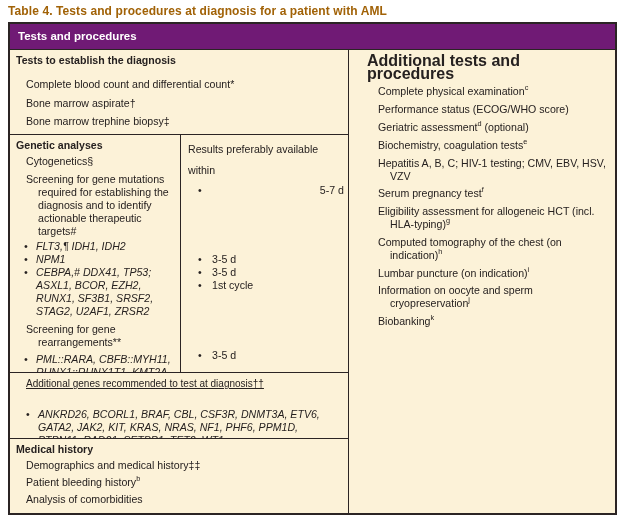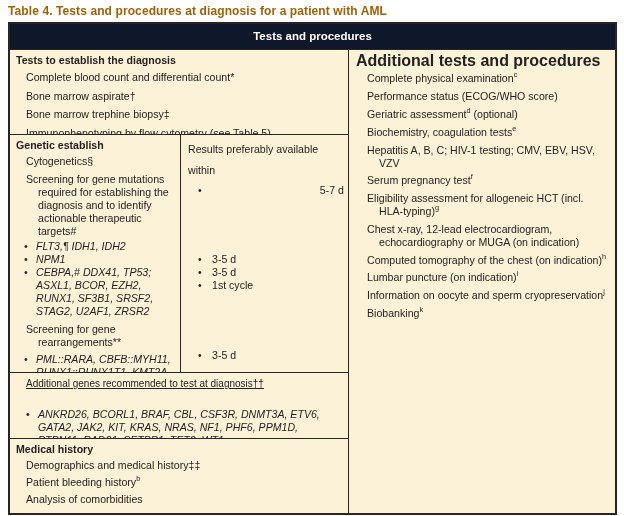--- a/index.html
+++ b/index.html
@@ -20,29 +20,28 @@
   .table-wrap {
     margin: 4px 7px 0 8px;
     width: 609px;
     height: 493px;
     border: 2px solid #2b2424;
     background: #fcf2d8;
     display: flex;
     flex-direction: column;
   }
   .banner {
-    background: #0f172a;
+    background: #701a75;
     color: #ffffff;
     font-weight: bold;
     font-size: 11.5px;
     padding: 6px 8px 7px 8px;
     border-bottom: 1px solid #2b2424;
-    text-align: center;
-  }
-  .table-body { display: flex; flex: 1; min-height: 0; }
+  }
+  .table-body { display: flex; flex: 1; min-height: 0; gap: 11px; }
   .col-left {
     width: 339px;
     border-right: 1px solid #2b2424;
     display: flex;
     flex-direction: column;
   }
   .col-right { flex: 1; padding: 4px 6px 0 7px; }
 
   .sec { border-bottom: 1px solid #2b2424; }
   .sec:last-child { border-bottom: none; }
@@ -51,21 +50,21 @@
 
   .plain-list { list-style: none; }
   .plain-list li {
     font-size: 10.6px;
     line-height: 18.5px;
     padding-left: 10px;
   }
 
   
   .sec-diagnosis { height: 85px; overflow: hidden; }
-  .sec-diagnosis .plain-list { margin-top: 1px; }
+  .sec-diagnosis .plain-list { margin-top: 8px; }
 
   
   .sec-genetic { height: 238px; display: flex; overflow: hidden; }
   .gen-left {
     width: 171px;
     border-right: 1px solid #2b2424;
     padding: 4px 4px 0 6px;
   }
   .gen-right { flex: 1; padding: 4px 4px 0 7px; }
   .gen-line { font-size: 10.6px; line-height: 13px; }
@@ -144,21 +143,21 @@
           <li>Complete blood count and differential count*</li>
           <li>Bone marrow aspirate†</li>
           <li>Bone marrow trephine biopsy‡</li>
           <li>Immunophenotyping by flow cytometry (see Table 5)</li>
         </ul>
       </div>
 
       <div class="sec sec-genetic">
 
         <div class="gen-left">
-          <div class="sec-head">Genetic establish</div>
+          <div class="sec-head">Genetic analyses</div>
           <div class="gen-line indent10 mt3">Cytogenetics§</div>
           <div class="gen-line hang mt5">Screening for gene mutations required for establishing the diagnosis and to identify actionable therapeutic targets#</div>
           <ul class="bullet-list" style="margin-top:2px">
             <li class="italic">FLT3,¶ IDH1, IDH2</li>
             <li class="italic">NPM1</li>
             <li class="italic">CEBPA,# DDX41, TP53; ASXL1, BCOR, EZH2, RUNX1, SF3B1, SRSF2, STAG2, U2AF1, ZRSR2</li>
           </ul>
           <div class="gen-line hang mt5">Screening for gene rearrangements**</div>
           <ul class="bullet-list" style="margin-top:4px">
             <li class="italic">PML::RARA, CBFB::MYH11, RUNX1::RUNX1T1, KMT2A rearrangements, BCR::ABL1, other fusion genes (if available)</li>
@@ -203,21 +202,20 @@
     <div class="col-right">
       <div class="rc-head">Additional tests and procedures</div>
       <ul class="rc-list">
         <li><span>Complete physical examination</span><sup>c</sup><span></span></li>
         <li><span>Performance status (ECOG/WHO score)</span><sup></sup><span></span></li>
         <li><span>Geriatric assessment</span><sup>d</sup><span> (optional)</span></li>
         <li><span>Biochemistry, coagulation tests</span><sup>e</sup><span></span></li>
         <li><span>Hepatitis A, B, C; HIV-1 testing; CMV, EBV, HSV, VZV</span><sup></sup><span></span></li>
         <li><span>Serum pregnancy test</span><sup>f</sup><span></span></li>
         <li><span>Eligibility assessment for allogeneic HCT (incl. HLA-typing)</span><sup>g</sup><span></span></li>
-        <li><span>Chest x-ray, 12-lead electrocardiogram, echocardiography or MUGA (on indication)</span><sup></sup><span></span></li>
         <li><span>Computed tomography of the chest (on indication)</span><sup>h</sup><span></span></li>
         <li><span>Lumbar puncture (on indication)</span><sup>i</sup><span></span></li>
         <li><span>Information on oocyte and sperm cryopreservation</span><sup>j</sup><span></span></li>
         <li><span>Biobanking</span><sup>k</sup><span></span></li>
       </ul>
     </div>
 
   </div>
 </div>
 

